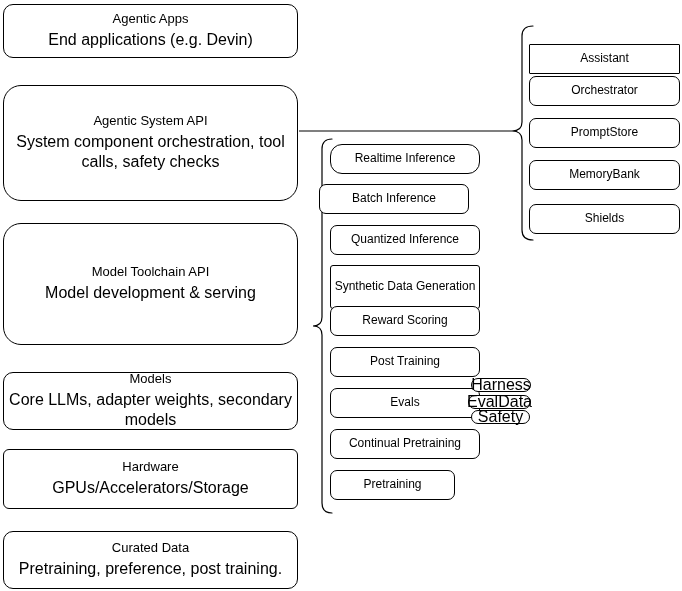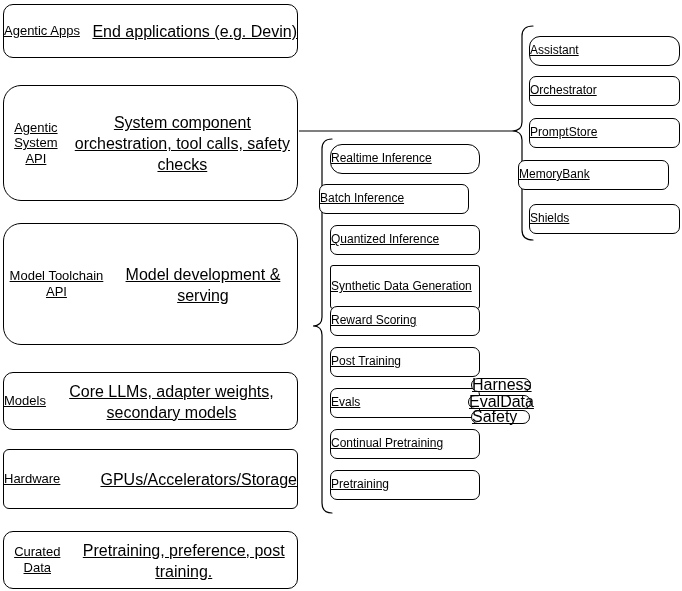--- a/index.html
+++ b/index.html
@@ -17,26 +17,25 @@
     left: 0; top: 0;
     width: 682px; height: 591px;
     z-index: 1;
   }
   .node {
     position: absolute;
     box-sizing: border-box;
     background: var(--fill, #ffffff);
     border: 1px solid var(--border, #000000);
     display: flex;
-    flex-direction: row;
+    flex-direction: column;
     align-items: center;
-    justify-content: space-between;
+    justify-content: center;
     text-align: center;
     z-index: 2;
-    text-decoration: underline;
   }
   .node .title   { font-size: 13px; line-height: 1.2; }
   .node .subtitle{ font-size: 16px; line-height: 1.3; margin-top: 3px; }
   .leaf  { font-size: 12px; line-height: 1.1; }
   .pill  { font-size: 16px; line-height: 1; z-index: 3; border-radius: 8px; }
 </style>
 </head>
 <body>
 
 <div class="canvas">
@@ -89,31 +88,31 @@
   <div class="node leaf" style="left:330px; top:265px; width:150px; height:44px; border-radius:3px;">Synthetic Data Generation</div>
 
   <div class="node leaf" style="left:330px; top:306px; width:150px; height:30px; border-radius:7px;">Reward Scoring</div>
 
   <div class="node leaf" style="left:330px; top:347px; width:150px; height:30px; border-radius:7px;">Post Training</div>
 
   <div class="node leaf" style="left:330px; top:388px; width:150px; height:30px; border-radius:7px;">Evals</div>
 
   <div class="node leaf" style="left:330px; top:429px; width:150px; height:30px; border-radius:7px;">Continual Pretraining</div>
 
-  <div class="node leaf" style="left:330px; top:470px; width:150px; height:30px; border-radius:7px;">Pretraining</div>
+  <div class="node leaf" style="left:330px; top:470px; width:125px; height:30px; border-radius:7px;">Pretraining</div>
 
   <div class="node pill" style="left:471px; top:378px; width:60px; height:14px;">Harness</div>
 
   <div class="node pill" style="left:468px; top:395px; width:63px; height:14px;">EvalData</div>
 
   <div class="node pill" style="left:471px; top:410px; width:59px; height:14px;">Safety</div>
 
-  <div class="node leaf" style="left:529px; top:36px;  width:151px; height:30px; border-radius:11px;">Assistant</div>
+  <div class="node leaf" style="left:529px; top:44px;  width:151px; height:30px; border-radius:1px;">Assistant</div>
 
   <div class="node leaf" style="left:529px; top:76px;  width:151px; height:30px; border-radius:7px;">Orchestrator</div>
 
   <div class="node leaf" style="left:529px; top:118px; width:151px; height:30px; border-radius:7px;">PromptStore</div>
 
-  <div class="node leaf" style="left:518px; top:160px; width:151px; height:30px; border-radius:7px;">MemoryBank</div>
+  <div class="node leaf" style="left:529px; top:160px; width:151px; height:30px; border-radius:7px;">MemoryBank</div>
 
   <div class="node leaf" style="left:529px; top:204px; width:151px; height:30px; border-radius:7px;">Shields</div>
 
 </div>
 
 </body></html>

